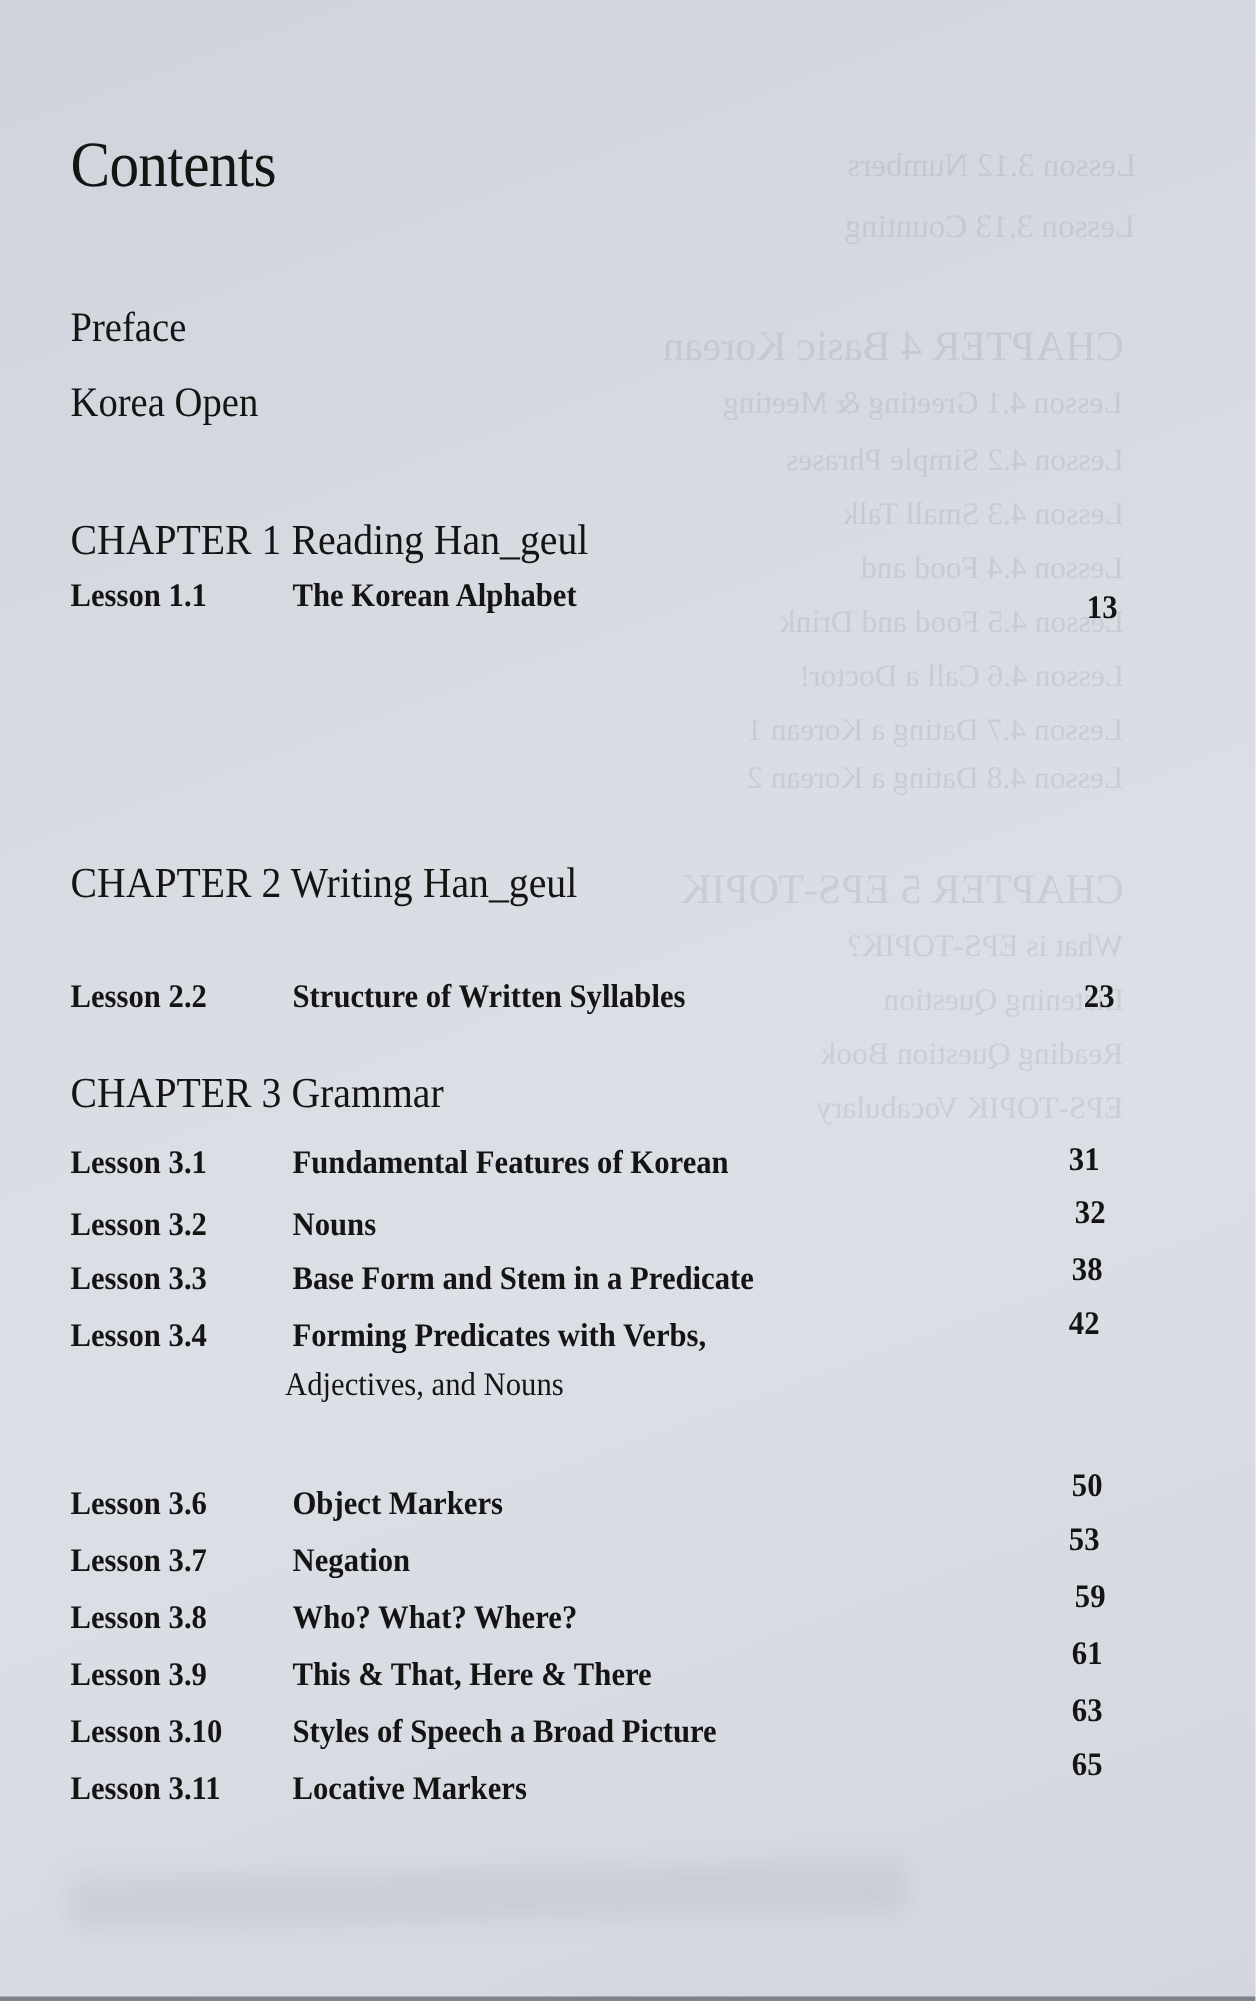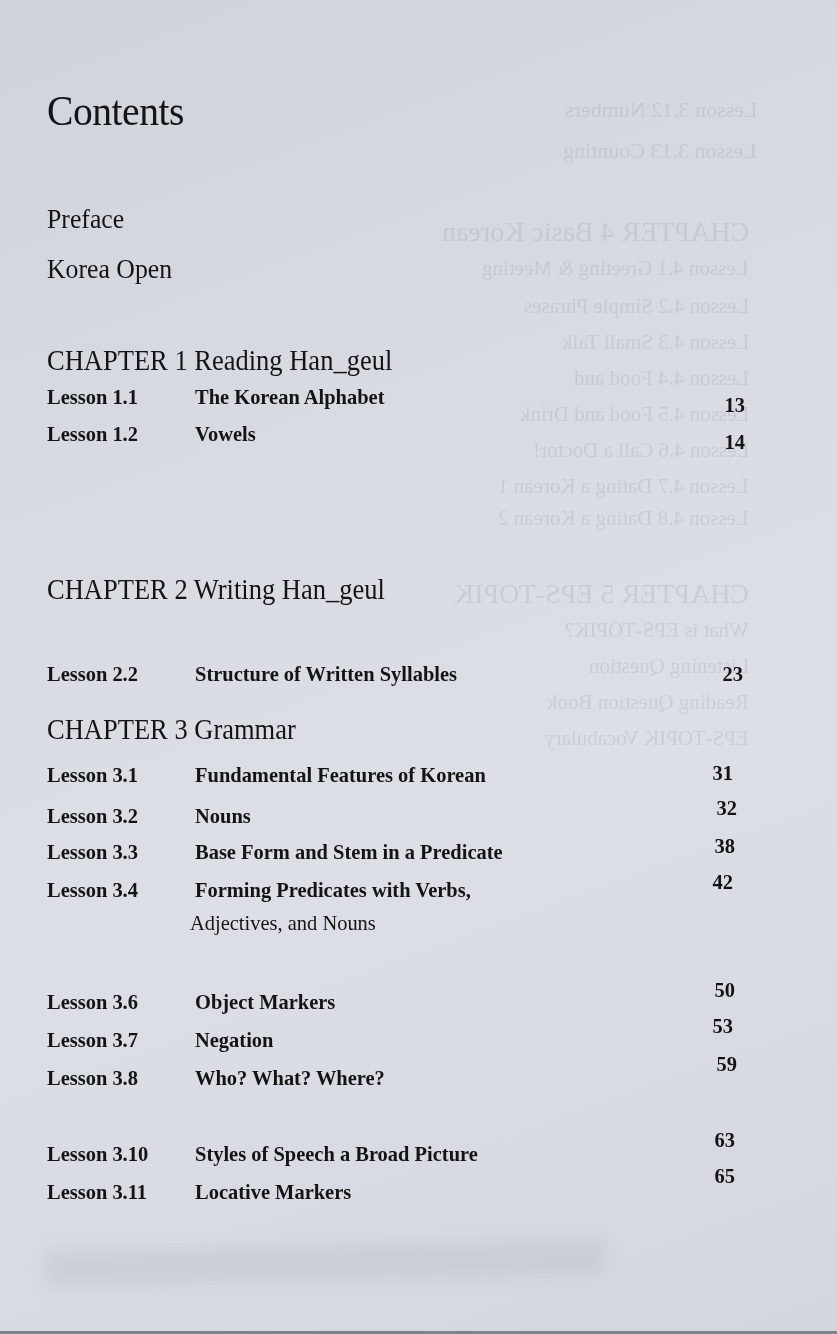--- a/index.html
+++ b/index.html
@@ -132,29 +132,24 @@
   <div class="front" style="top:203px;">Preface</div>
   <div class="front" style="top:253px;">Korea Open</div>
 
   <div class="chapter" style="top:345px;">CHAPTER 1 Reading Han_geul</div>
 
   <div class="row" style="top:384px;">
     <span class="num">Lesson 1.1</span>
     <span class="name">The Korean Alphabet</span>
     <span class="page-no" style="top:8px; right:2px;">13</span>
   </div>
-  <div class="row" style="top:421px;">
-    <span class="num">Lesson 1.2</span>
-    <span class="name">Vowels</span>
-    <span class="page-no" style="top:8px; right:2px;">14</span>
-  </div>
 
   <div class="chapter" style="top:574px;">CHAPTER 2 Writing Han_geul</div>
 
-  <div class="row" style="top:651px;margin-top:10px;">
+  <div class="row" style="top:651px;">
     <span class="num">Lesson 2.2</span>
     <span class="name">Structure of Written Syllables</span>
     <span class="page-no" style="top:0px; right:4px;">23</span>
   </div>
 
   <div class="chapter" style="top:714px;">CHAPTER 3 Grammar</div>
 
   <div class="row" style="top:762px;">
     <span class="num">Lesson 3.1</span>
     <span class="name">Fundamental Features of Korean</span>
@@ -185,20 +180,25 @@
   <div class="row" style="top:1027px;">
     <span class="num">Lesson 3.7</span>
     <span class="name">Negation</span>
     <span class="page-no" style="top:-14px; right:14px;">53</span>
   </div>
   <div class="row" style="top:1065px;">
     <span class="num">Lesson 3.8</span>
     <span class="name">Who? What? Where?</span>
     <span class="page-no" style="top:-14px; right:10px;">59</span>
   </div>
+  <div class="row" style="top:1103px;">
+    <span class="num">Lesson 3.9</span>
+    <span class="name">This &amp; That, Here &amp; There</span>
+    <span class="page-no" style="top:-14px; right:12px;">61</span>
+  </div>
   <div class="row" style="top:1141px;">
     <span class="num">Lesson 3.10</span>
     <span class="name">Styles of Speech a Broad Picture</span>
     <span class="page-no" style="top:-14px; right:12px;">63</span>
   </div>
   <div class="row" style="top:1179px;">
     <span class="num">Lesson 3.11</span>
     <span class="name">Locative Markers</span>
     <span class="page-no" style="top:-16px; right:12px;">65</span>
   </div>

